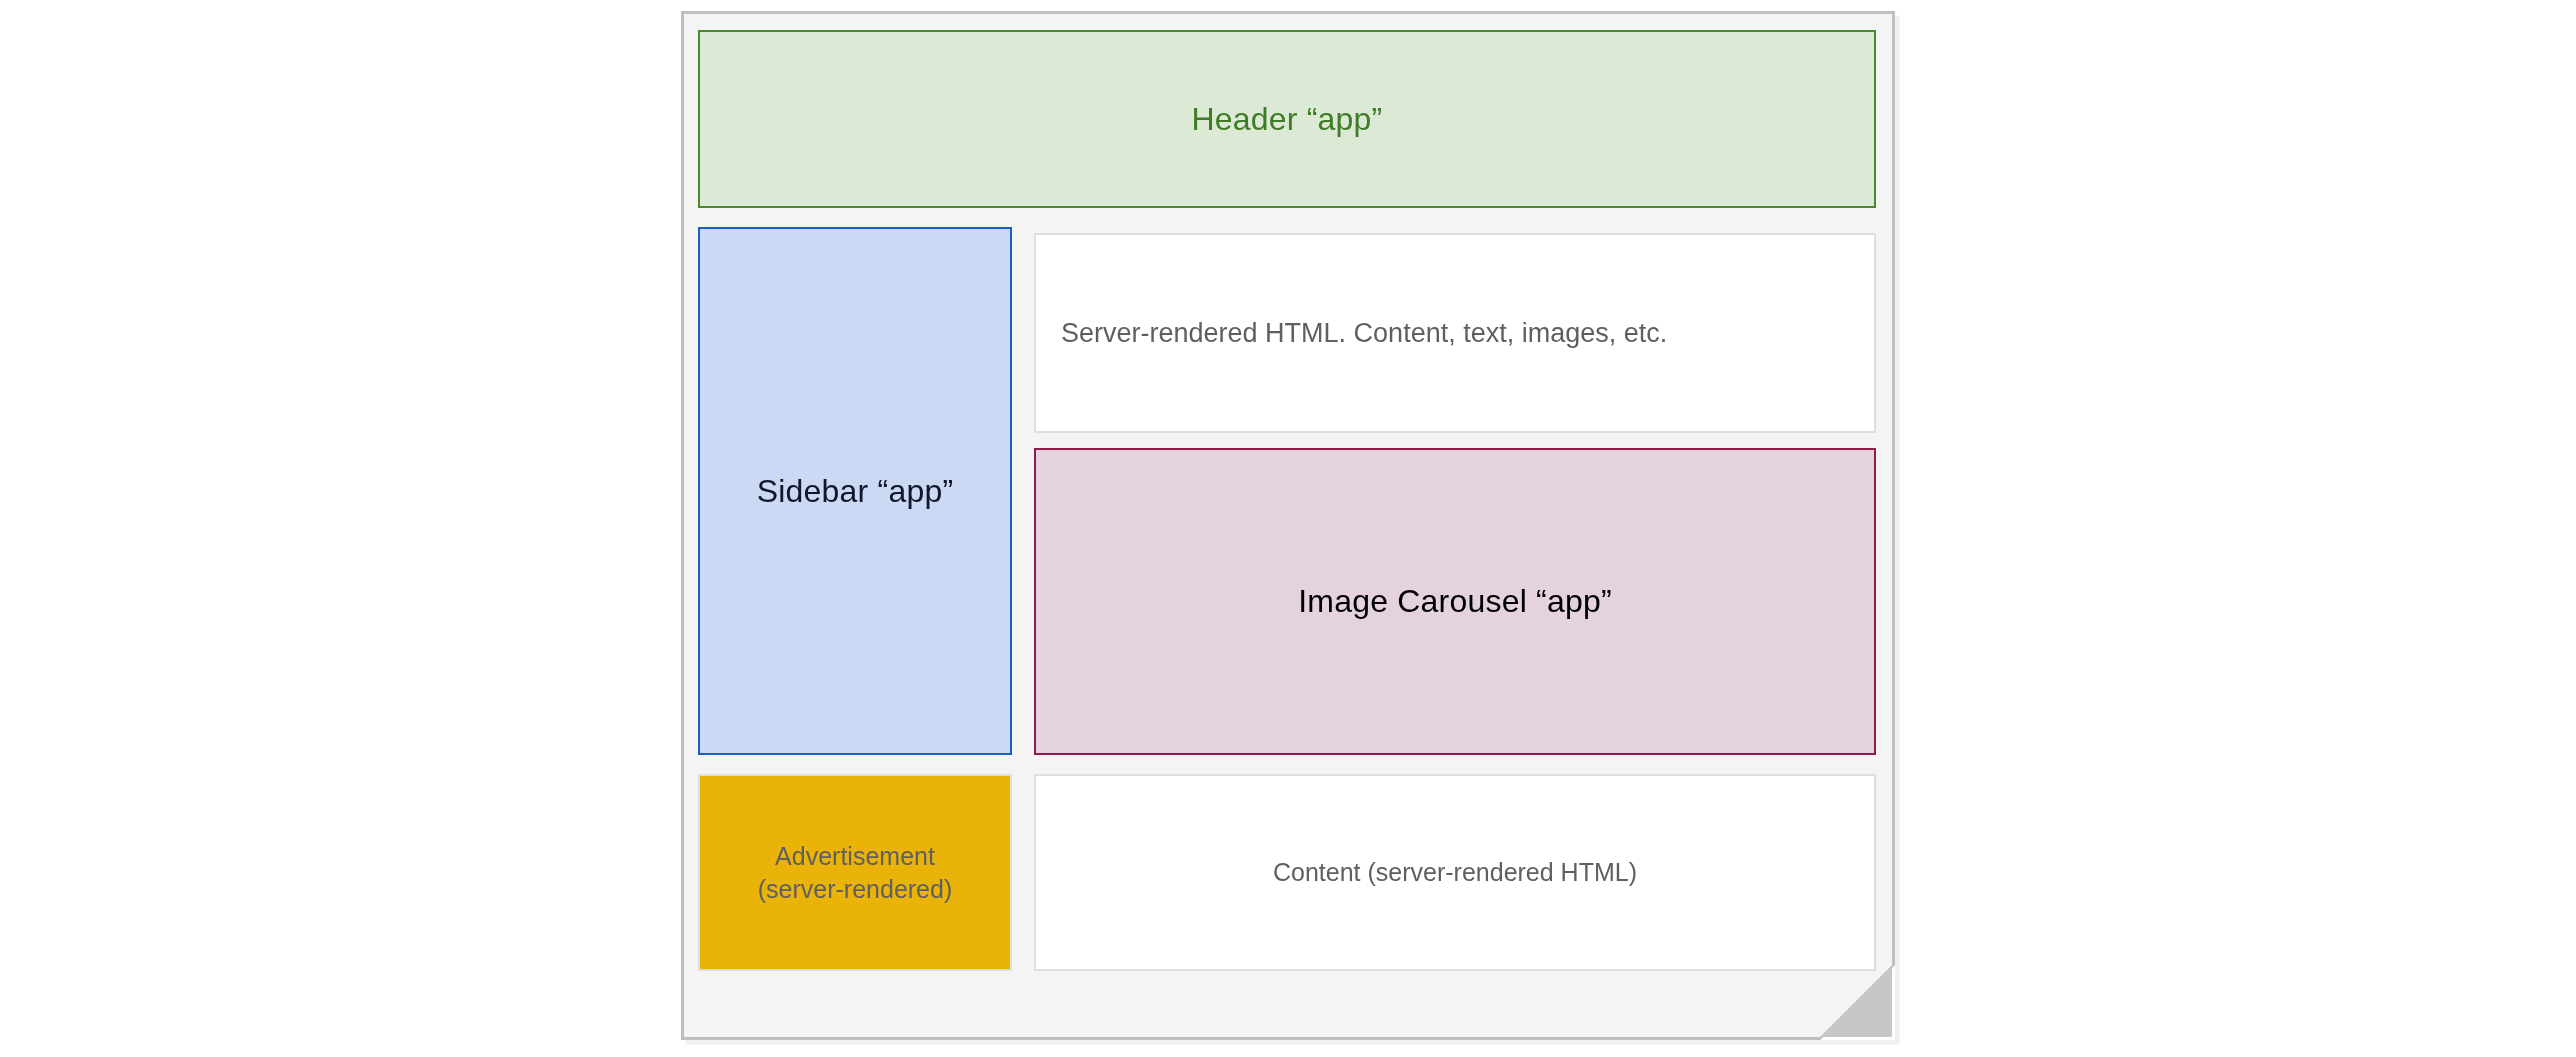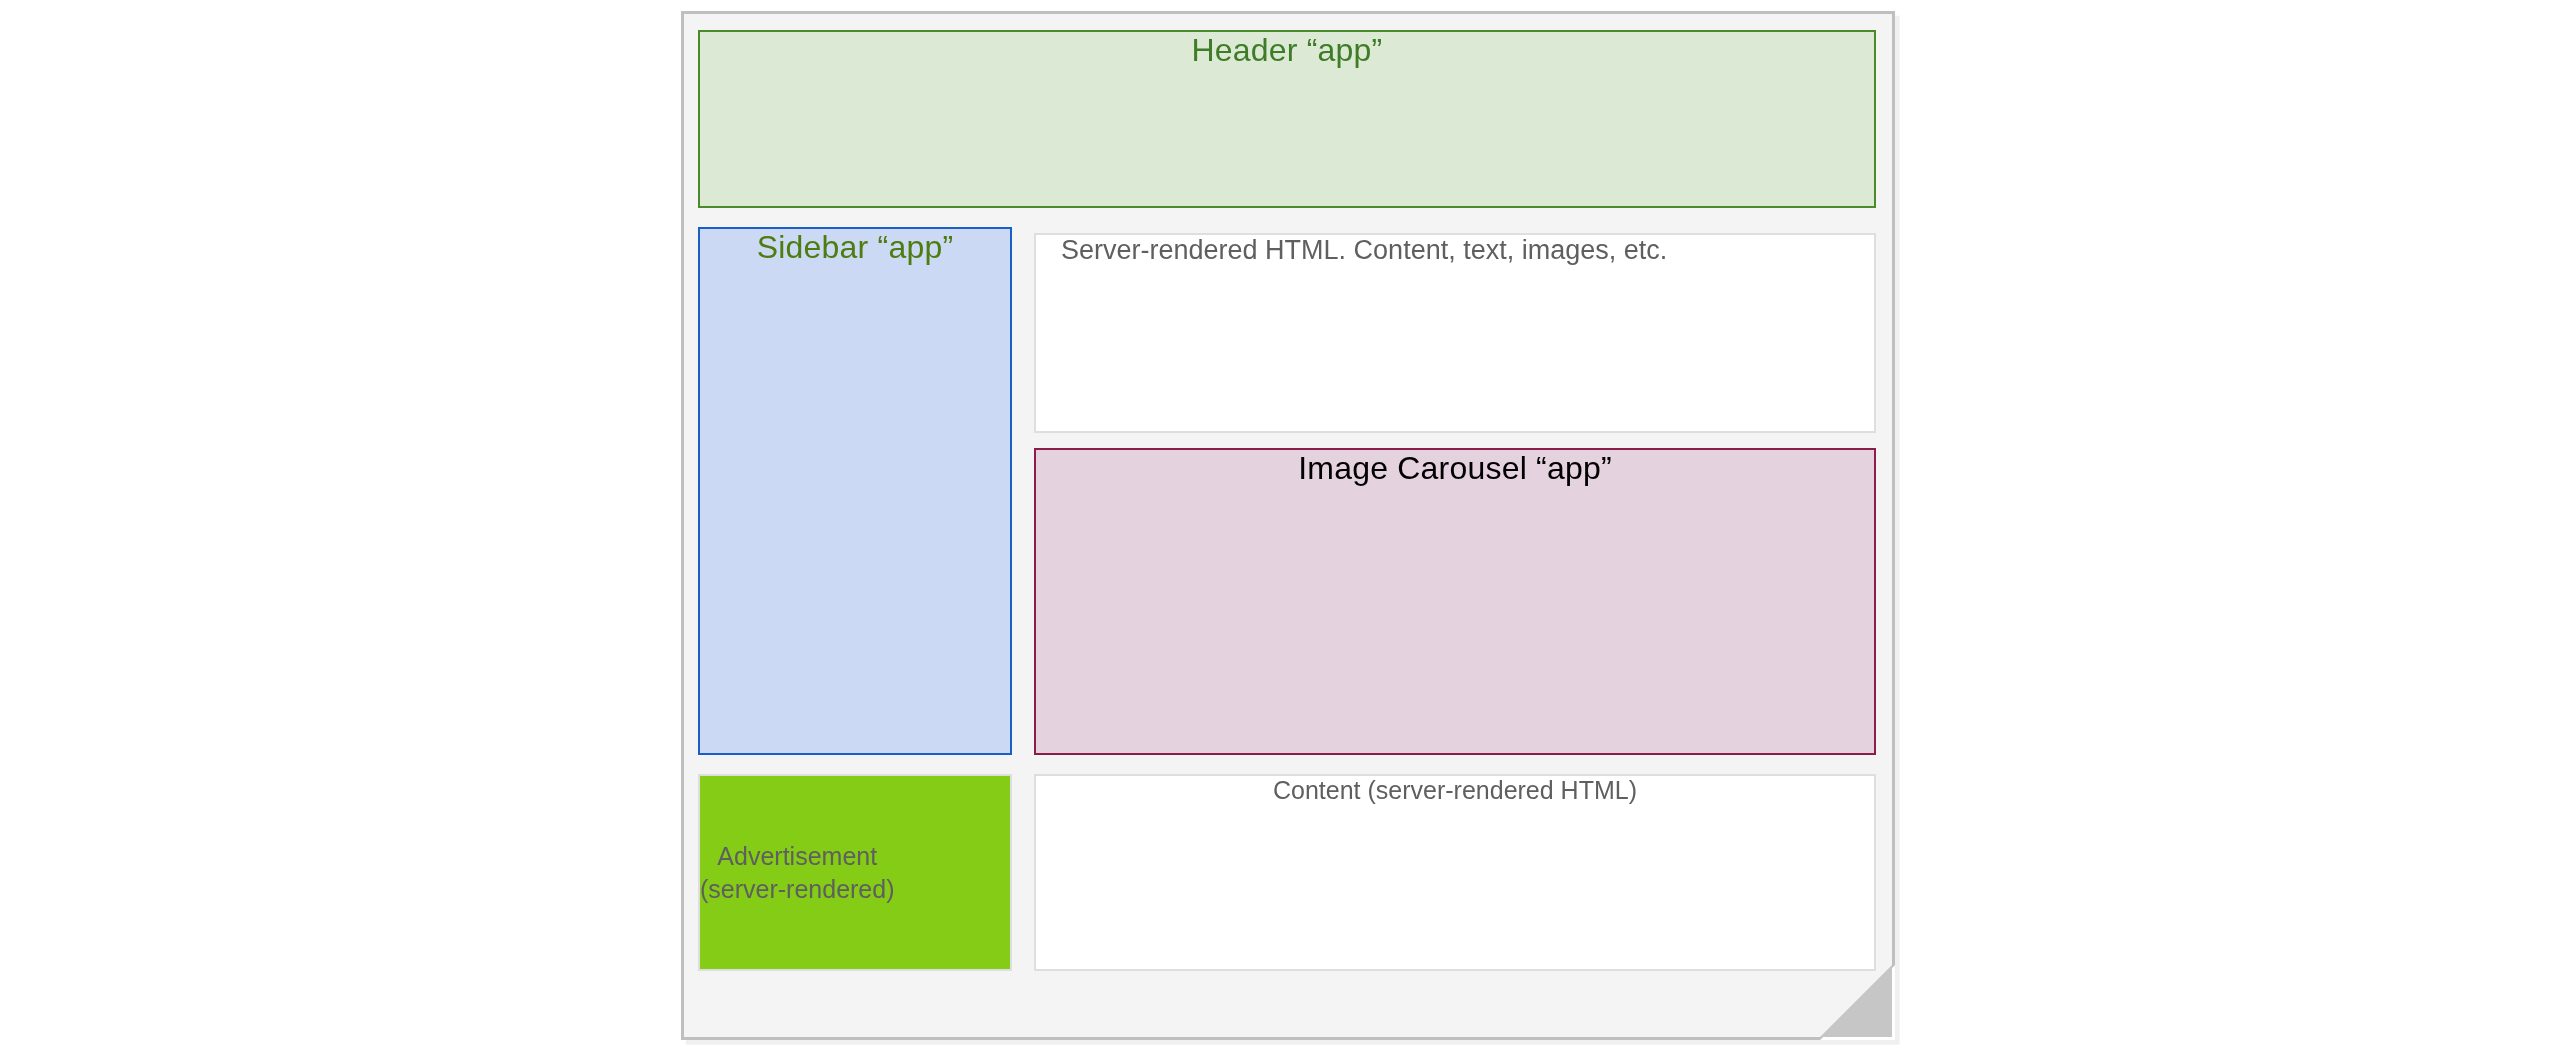--- a/index.html
+++ b/index.html
@@ -53,21 +53,21 @@
     background: #c6c6c6;
     clip-path: polygon(100% 0, 100% 100%, 0 100%);
     border-left: 0;
   }
 
   
   .block {
     position: absolute;
     box-sizing: border-box;
     display: flex;
-    align-items: flex-start;
+    align-items: center;
     justify-content: center;
     text-align: center;
   }
 
   
   #header-app {
     left: 14px;
     top: 16.4px;
     width: 1178px;
     height: 178px;
@@ -83,21 +83,21 @@
   
   #sidebar-app {
     left: 14px;
     top: 213px;
     width: 314px;
     height: 528px;
     background: #ccd9f5;
     border: 2.3px solid #1a5fc8;
   }
   #sidebar-app .label {
-    color: #4d7c0f;
+    color: #0f172a;
     font-size: 32px;
     letter-spacing: 0.2px;
   }
 
   
   #content-box {
     left: 350px;
     top: 219px;
     width: 842px;
     height: 200px;
@@ -126,21 +126,21 @@
     font-size: 32px;
     letter-spacing: 0.2px;
   }
 
   
   #ad-box {
     left: 14px;
     top: 760px;
     width: 314px;
     height: 197px;
-    background: #84cc16;
+    background: #eab308;
     border: 2.3px solid #dedede;
     flex-direction: column;
   }
   #ad-box .label {
     color: #5f5f5f;
     font-size: 25px;
     line-height: 1.32;
   }
 
   

